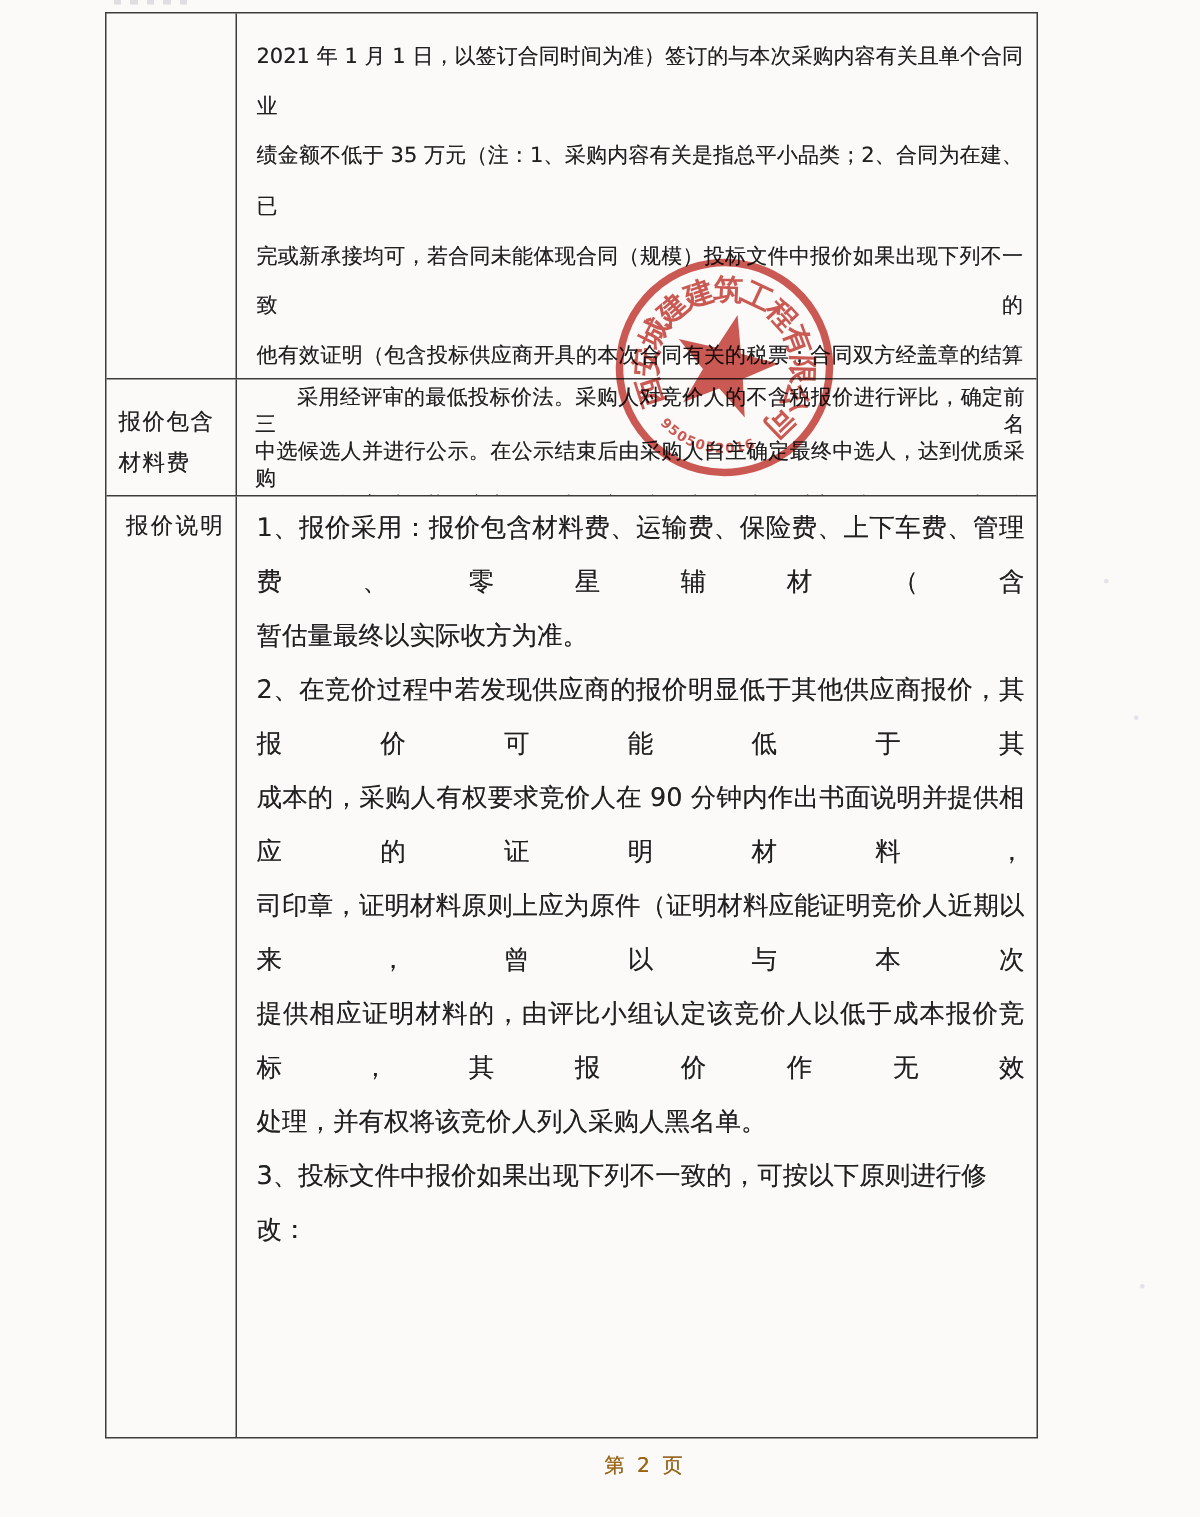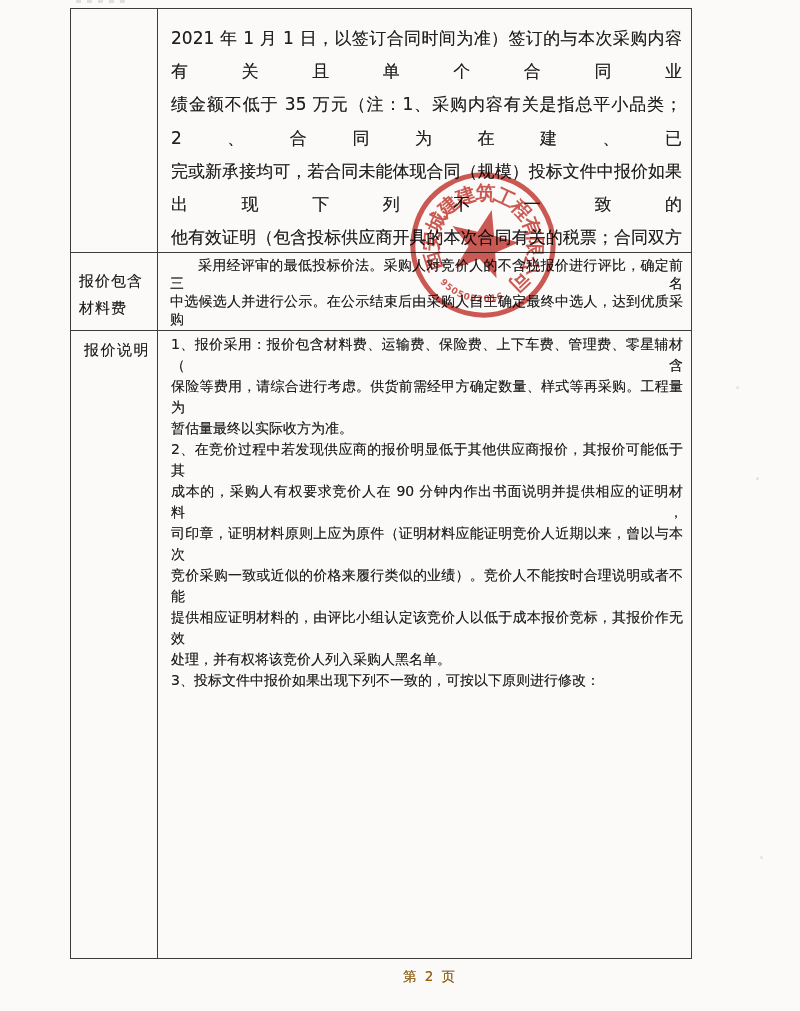--- a/index.html
+++ b/index.html
@@ -19,23 +19,23 @@
   .t-row + .t-row{border-top:1.6px solid #3d3c3a;}
   .t-label{
     width:87px;flex:0 0 87px;box-sizing:border-box;
     border-right:1.6px solid #3d3c3a;
     font-size:15px;color:#1e1e1e;
   }
   .t-content{flex:1;box-sizing:border-box;overflow:hidden;color:#202020;}
   .row-1{height:243px;}
   .row-2{height:78px;}
   .row-3{height:628px;justify-content:flex-end;}
-  .row-1 .t-content{padding:13px 9px 0 13px;font-size:17px;line-height:33.2px;}
+  .row-1 .t-content{padding:13px 9px 0 13px;font-size:14px;line-height:33.2px;}
   .row-2 .t-content{padding:4px 8px 0 12px;font-size:14px;line-height:17.9px;}
-  .row-3 .t-content{padding:3px 8px 0 13px;font-size:14px;line-height:21px;}
+  .row-3 .t-content{padding:3px 8px 0 13px;font-size:17px;line-height:36px;}
   .row-2 .t-label{padding:15px 4px 0 8px;line-height:27px;letter-spacing:1px;}
   .row-3 .t-label{padding:10px 2px 0 13px;letter-spacing:1.5px;}
   .line{overflow:hidden;text-align:left;}
   .line.fill{text-align:justify;text-align-last:justify;}
   .line.indent{text-indent:2em;}
   
   .t-content,.t-label,.page-footer{text-shadow:0 0 .4px rgba(30,30,30,.55);}
   
   .page-footer{
     position:absolute;top:968px;left:430px;transform:translateX(-50%);
@@ -82,26 +82,24 @@
         <div class="line fill indent">采用经评审的最低投标价法。采购人对竞价人的不含税报价进行评比，确定前三名</div>
         <div class="line fill">中选候选人并进行公示。在公示结束后由采购人自主确定最终中选人，达到优质采购</div>
         <div class="line fill">的目的。评审时，若供应商 U 盘中的竞价文件电子版与纸质竞价文件不一致时，按照</div>
       </div>
   </div>
 
   <div class="t-row row-3">
     <div class="t-label">报价说明</div>
     <div class="t-content">
         <div class="line fill">1、报价采用：报价包含材料费、运输费、保险费、上下车费、管理费、零星辅材（含</div>
-        <div class="line fill">保险等费用，请综合进行考虑。供货前需经甲方确定数量、样式等再采购。工程量为</div>
         <div class="line">暂估量最终以实际收方为准。</div>
         <div class="line fill">2、在竞价过程中若发现供应商的报价明显低于其他供应商报价，其报价可能低于其</div>
         <div class="line fill">成本的，采购人有权要求竞价人在 90 分钟内作出书面说明并提供相应的证明材料，</div>
         <div class="line fill">司印章，证明材料原则上应为原件（证明材料应能证明竞价人近期以来，曾以与本次</div>
-        <div class="line fill">竞价采购一致或近似的价格来履行类似的业绩）。竞价人不能按时合理说明或者不能</div>
         <div class="line fill">提供相应证明材料的，由评比小组认定该竞价人以低于成本报价竞标，其报价作无效</div>
         <div class="line">处理，并有权将该竞价人列入采购人黑名单。</div>
         <div class="line">3、投标文件中报价如果出现下列不一致的，可按以下原则进行修改：</div>
       </div>
   </div>
 
 </div>
 
 <svg class="seal" viewBox="-85 -85 170 170" xmlns="http://www.w3.org/2000/svg">
   <g id="seal-group" transform="rotate(14)">

